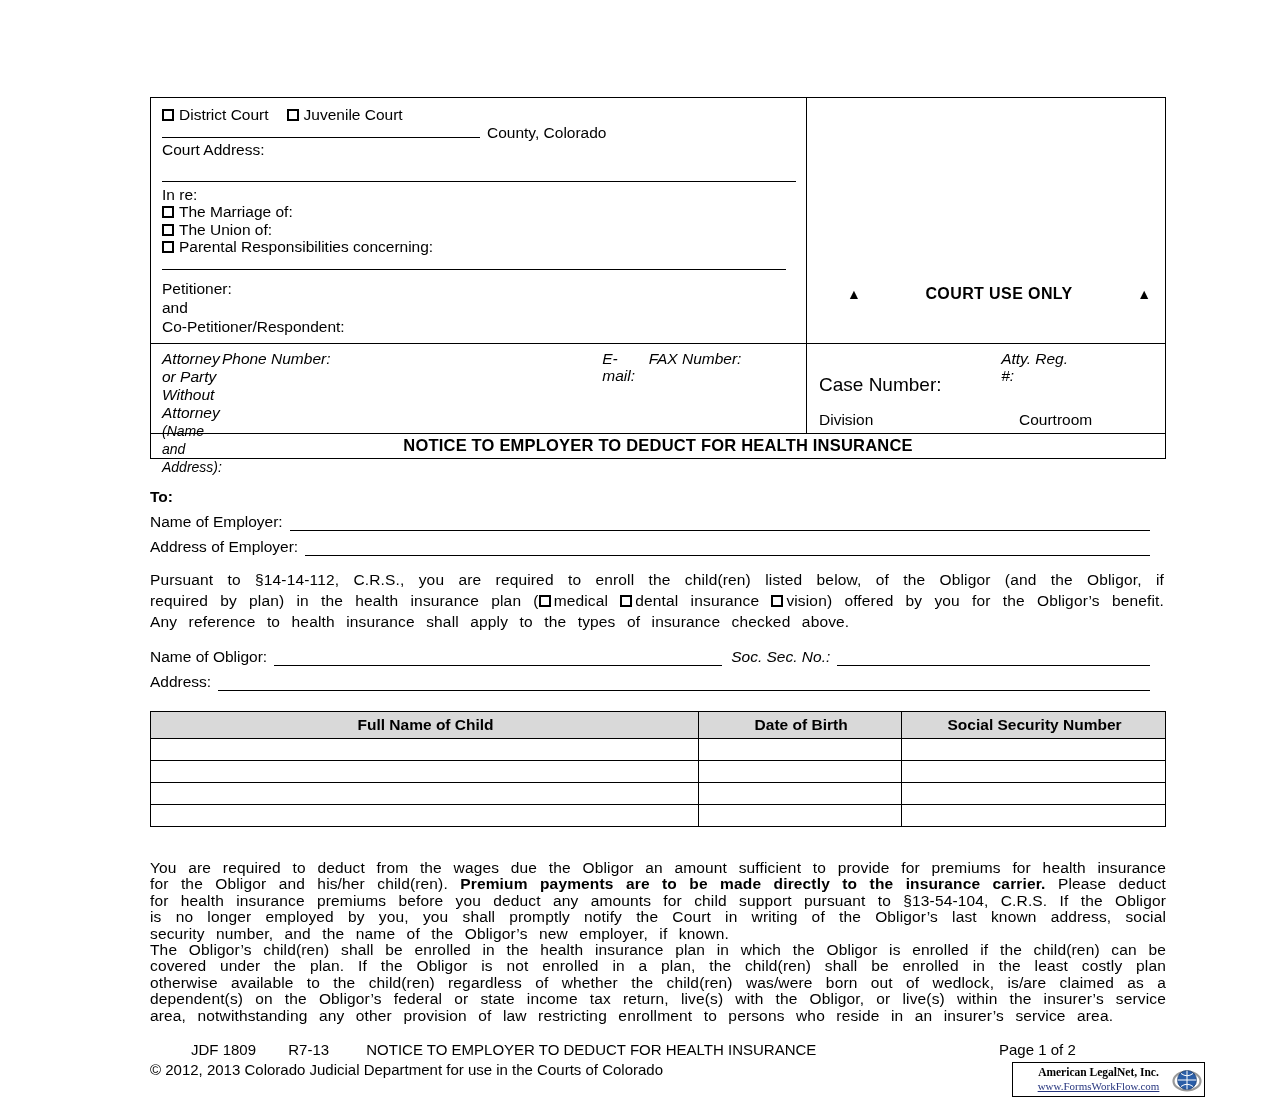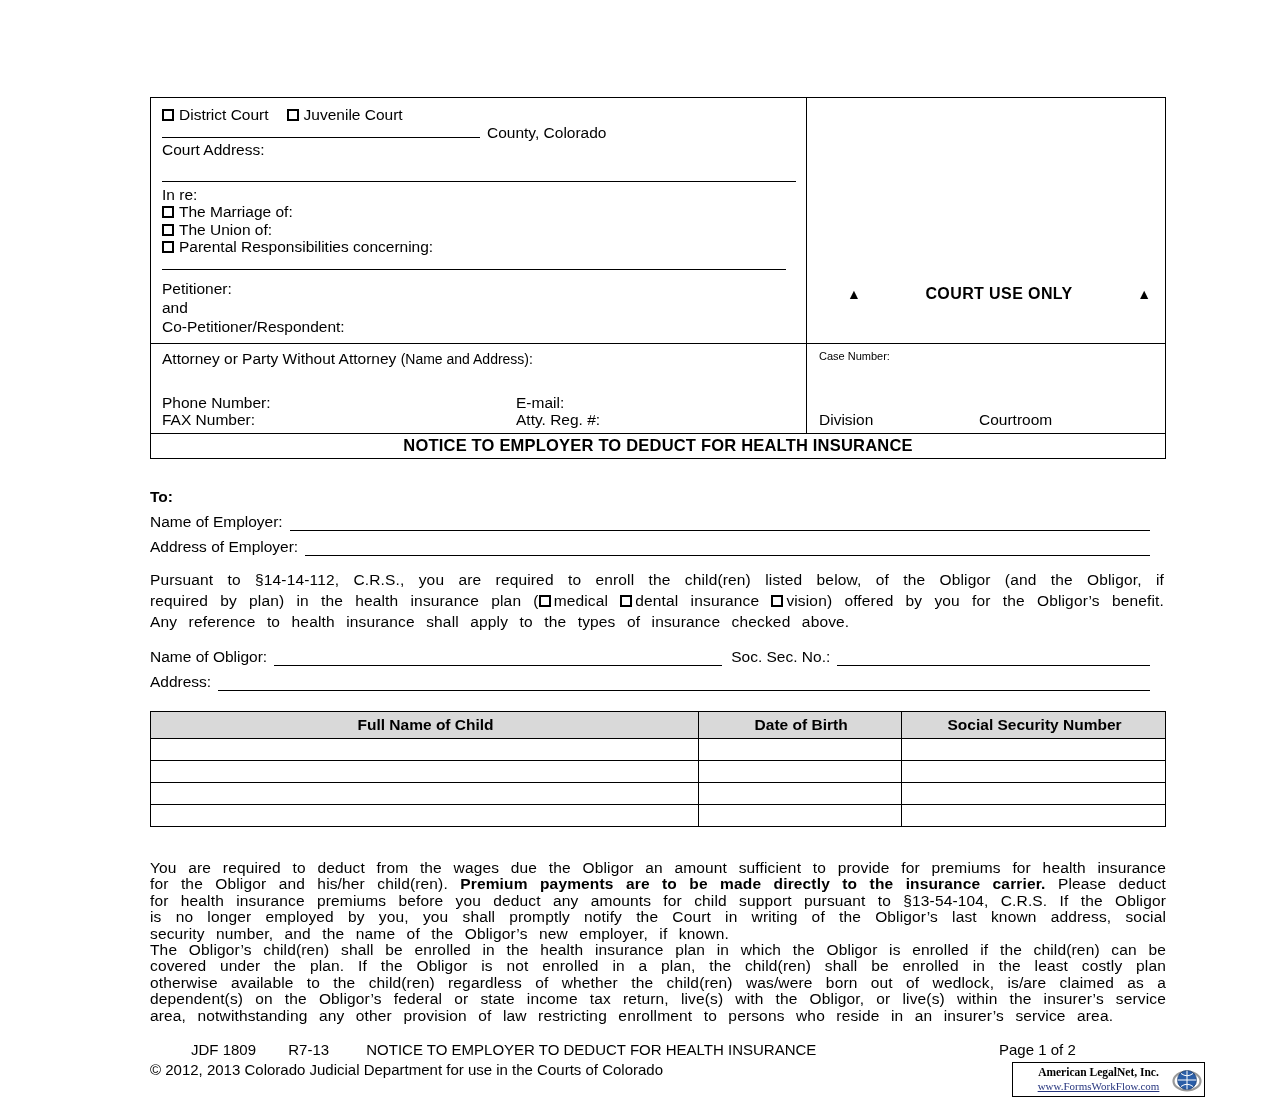--- a/index.html
+++ b/index.html
@@ -33,41 +33,41 @@
   .cb-inline { margin-right:3px; }
 
   .blank { border-bottom:1.4px solid #000; }
   .blank-county { display:inline-block; width:318px; height:12px; margin-right:7px; }
   .rule { border-bottom:1.5px solid #000; height:0; }
   .rule-1 { margin:22px 0 4px 0; width:634px; }
   .rule-2 { margin:13px 0 9px 0; width:624px; }
 
   .cap-mid { display:flex; height:90px; border-top:1.5px solid #000; }
   .cap-mid-left { width:656px; border-right:1.5px solid #000; padding:6px 12px 5px 11px;
-                  display:flex; flex-direction:column; }
+                  display:flex; flex-direction:row;font-style:italic; }
   .cap-mid-right { flex:1; padding:6px 12px 5px 12px; display:flex; flex-direction:column; }
   .attorney-line { font-size:15.5px; }
   .paren { font-size:14px; }
   .spacer { flex:1; }
-  .duo { display:flex; font-size:15.5px; line-height:17px; }
+  .duo { display:flex; font-size:15.5px; line-height:17px;gap:40px; }
   .duo-a { width:354px; }
   .duo-b { width:160px; }
 
   .cap-title { border-top:1.5px solid #000; text-align:center; font-weight:bold;
                font-size:16.5px; letter-spacing:0.2px; padding:2px 0 3px; }
 
   
   .to-row { display:flex; margin-top:26px; font-size:15.5px; padding-right:16px;flex-direction:column; }
   .to-label { font-weight:bold; width:78px; padding-top:3px; }
   .to-lines { flex:1; }
   .line-row { display:flex; align-items:flex-end; height:25px; font-size:15.5px; }
   .line-row .lbl { white-space:nowrap; margin-right:7px; }
   .grow { flex:1; height:3px; }
   .blank-fixed { width:448px; height:3px; }
-  .ssn-lbl { margin-left:9px; }
+  .ssn-lbl { margin-left:9px;font-style:italic; }
 
   
   .para { font-size:15.5px; text-align:justify; word-spacing:7px; letter-spacing:0.15px; }
   .pursuant { margin-top:13px; line-height:21px; padding-right:2px; }
   .tight { line-height:16.4px; }
   .p-deduct { margin-top:33px; }
   .p-enroll { }
   .bold { font-weight:bold; }
 
   .obligor-block { margin-top:9px; padding-right:16px; }
@@ -147,21 +147,21 @@
           <div class="duo">
             <span class="duo-a">Phone Number:</span>
             <span>E-mail:</span>
           </div>
           <div class="duo">
             <span class="duo-a">FAX Number:</span>
             <span>Atty. Reg. #:</span>
           </div>
         </div>
         <div class="cap-mid-right">
-          <div style="font-size:11px;">Case Number:</div>
+          <div style="font-size:19px;margin-top:24px;">Case Number:</div>
           <div class="spacer"></div>
           <div class="duo">
             <span class="duo-b">Division</span>
             <span>Courtroom</span>
           </div>
         </div>
       </div>
 
       <div class="cap-title">NOTICE TO EMPLOYER TO DEDUCT FOR HEALTH INSURANCE</div>
     </div>

